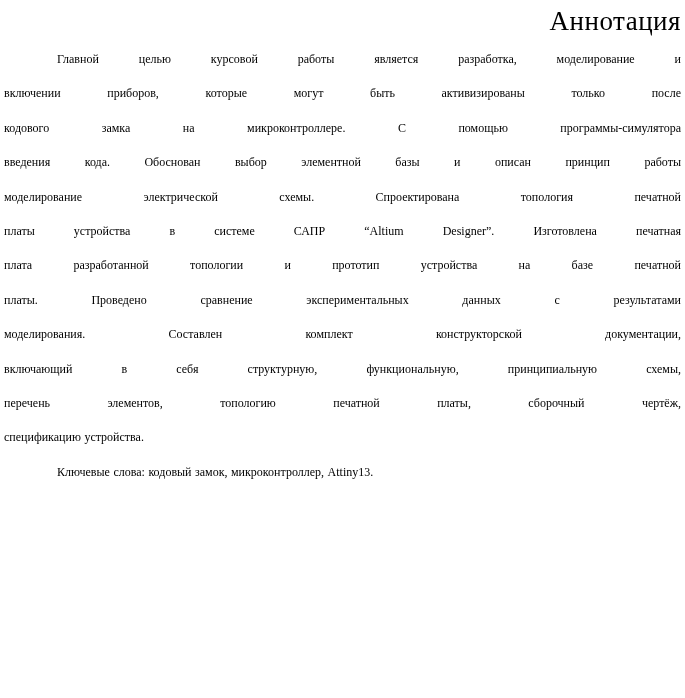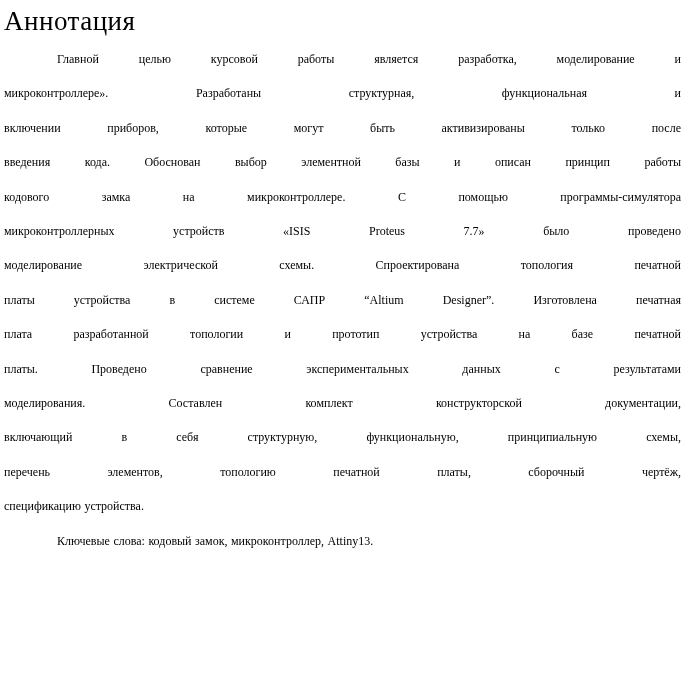--- a/index.html
+++ b/index.html
@@ -16,21 +16,21 @@
   }
   .page {
     width: 677px;
     padding: 0 4px;
   }
   .title {
     margin: 0;
     font-size: 27px;
     font-weight: 400;
     line-height: 42px;
-    text-align: left;
+    text-align: right;
     letter-spacing: 0.5px;
   }
   .body-text {
     margin: 0;
   }
   .line {
     font-size: 12px;
     line-height: 34.4px;
     text-align: justify;
     text-align-last: justify;
@@ -45,25 +45,23 @@
   }
 </style>
 </head>
 <body>
 
 <div class="page">
   <h1 class="title">Аннотация</h1>
 
   <div class="body-text">
     <div class="line indent">Главной целью курсовой работы является разработка, моделирование и</div>
-    <div class="line">микроконтроллере». Разработаны структурная, функциональная и</div>
     <div class="line">включении приборов, которые могут быть активизированы только после</div>
+    <div class="line">кодового замка на микроконтроллере. С помощью программы-симулятора</div>
     <div class="line">введения кода. Обоснован выбор элементной базы и описан принцип работы</div>
-    <div class="line">кодового замка на микроконтроллере. С помощью программы-симулятора</div>
-    <div class="line">микроконтроллерных устройств «ISIS Proteus 7.7» было проведено</div>
     <div class="line">моделирование электрической схемы. Спроектирована топология печатной</div>
     <div class="line">платы устройства в системе САПР “Altium Designer”. Изготовлена печатная</div>
     <div class="line">плата разработанной топологии и прототип устройства на базе печатной</div>
     <div class="line">платы. Проведено сравнение экспериментальных данных с результатами</div>
     <div class="line">моделирования. Составлен комплект конструкторской документации,</div>
     <div class="line">включающий в себя структурную, функциональную, принципиальную схемы,</div>
     <div class="line">перечень элементов, топологию печатной платы, сборочный чертёж,</div>
     <div class="line last">спецификацию устройства.</div>
   </div>
 

